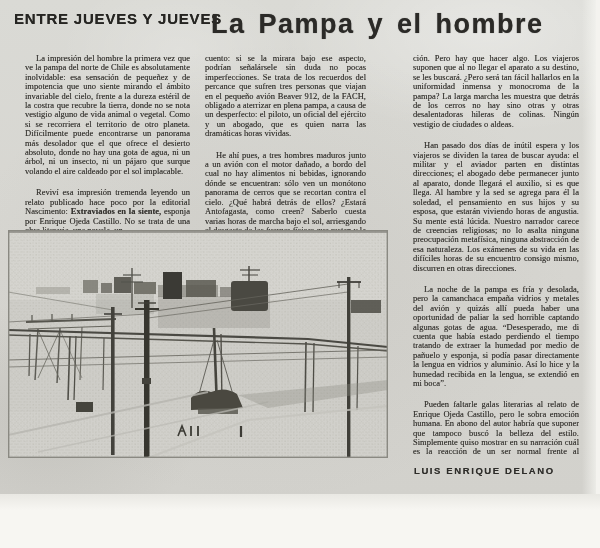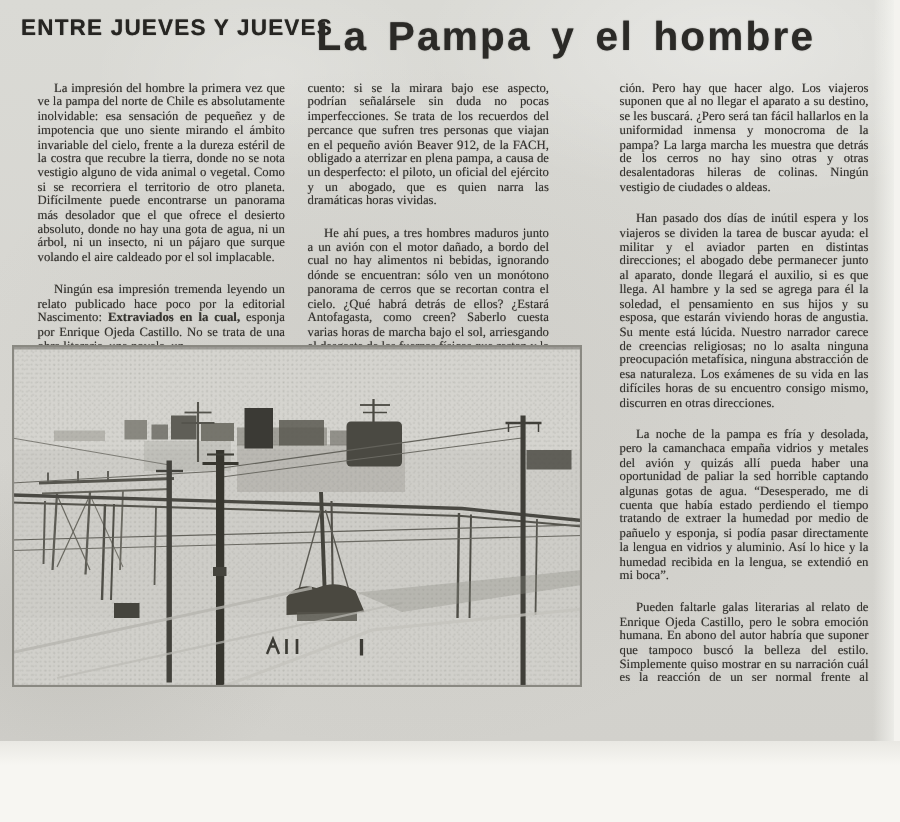--- a/index.html
+++ b/index.html
@@ -80,21 +80,21 @@
 </head>
 <body>
 
 <div class="clipping">
 
   <div class="kicker">ENTRE JUEVES Y JUEVES</div>
   <div class="title">La Pampa y el hombre</div>
 
   <div class="col col-1">
     <p class="indent">La impresión del hombre la primera vez que ve la pampa del norte de Chile es absolutamente inolvidable: esa sensación de pequeñez y de impotencia que uno siente mirando el ámbito invariable del cielo, frente a la dureza estéril de la costra que recubre la tierra, donde no se nota vestigio alguno de vida animal o vegetal. Como si se recorriera el territorio de otro planeta. Difícilmente puede encontrarse un panorama más desolador que el que ofrece el desierto absoluto, donde no hay una gota de agua, ni un árbol, ni un insecto, ni un pájaro que surque volando el aire caldeado por el sol implacable.</p>
-    <p class="indent"><span>Ningún esa impresión tremenda leyendo un relato publicado hace poco por la editorial Nascimento: </span><span class="book-title">Extraviados en la cual,</span><span> esponja por Enrique Ojeda Castillo. No se trata de una obra literaria, una novela, un</span></p>
+    <p class="indent"><span>Reviví esa impresión tremenda leyendo un relato publicado hace poco por la editorial Nascimento: </span><span class="book-title">Extraviados en la siente,</span><span> esponja por Enrique Ojeda Castillo. No se trata de una obra literaria, una novela, un</span></p>
   </div>
 
   <div class="col col-2">
     <p>cuento: si se la mirara bajo ese aspecto, podrían señalársele sin duda no pocas imperfecciones. Se trata de los recuerdos del percance que sufren tres personas que viajan en el pequeño avión Beaver 912, de la FACH, obligado a aterrizar en plena pampa, a causa de un desperfecto: el piloto, un oficial del ejército y un abogado, que es quien narra las dramáticas horas vividas.</p>
     <p class="indent gap">He ahí pues, a tres hombres maduros junto a un avión con el motor dañado, a bordo del cual no hay alimentos ni bebidas, ignorando dónde se encuentran: sólo ven un monótono panorama de cerros que se recortan contra el cielo. ¿Qué habrá detrás de ellos? ¿Estará Antofagasta, como creen? Saberlo cuesta varias horas de marcha bajo el sol, arriesgando el desgaste de las fuerzas físicas que restan y la deshidrata-</p>
   </div>
 
   <div class="col col-3">
     <p>ción. Pero hay que hacer algo. Los viajeros suponen que al no llegar el aparato a su destino, se les buscará. ¿Pero será tan fácil hallarlos en la uniformidad inmensa y monocroma de la pampa? La larga marcha les muestra que detrás de los cerros no hay sino otras y otras desalentadoras hileras de colinas. Ningún vestigio de ciudades o aldeas.</p>
     <p class="indent gap">Han pasado dos días de inútil espera y los viajeros se dividen la tarea de buscar ayuda: el militar y el aviador parten en distintas direcciones; el abogado debe permanecer junto al aparato, donde llegará el auxilio, si es que llega. Al hambre y la sed se agrega para él la soledad, el pensamiento en sus hijos y su esposa, que estarán viviendo horas de angustia. Su mente está lúcida. Nuestro narrador carece de creencias religiosas; no lo asalta ninguna preocupación metafísica, ninguna abstracción de esa naturaleza. Los exámenes de su vida en las difíciles horas de su encuentro consigo mismo, discurren en otras direcciones.</p>
@@ -198,19 +198,20 @@
       <line x1="183" y1="196" x2="183" y2="206" stroke="#3c3b35" stroke-width="1.8"></line>
       <line x1="190" y1="196" x2="190" y2="206" stroke="#3c3b35" stroke-width="1.8"></line>
       <line x1="233" y1="196" x2="233" y2="207" stroke="#3c3b35" stroke-width="2.2"></line>
 
       <rect width="380" height="3" fill="#6f6e67" opacity=".55"></rect>
       <rect x="0.7" y="0.7" width="378.6" height="226.6" fill="none" stroke="#8a8982" stroke-width="1.4"></rect>
     </svg>
   </div>
 
 
+  <div class="byline">LUIS ENRIQUE DELANO</div>
 
 </div>
 
 <div class="bottom-strip">
   
   
 </div>
 
 </body></html>

